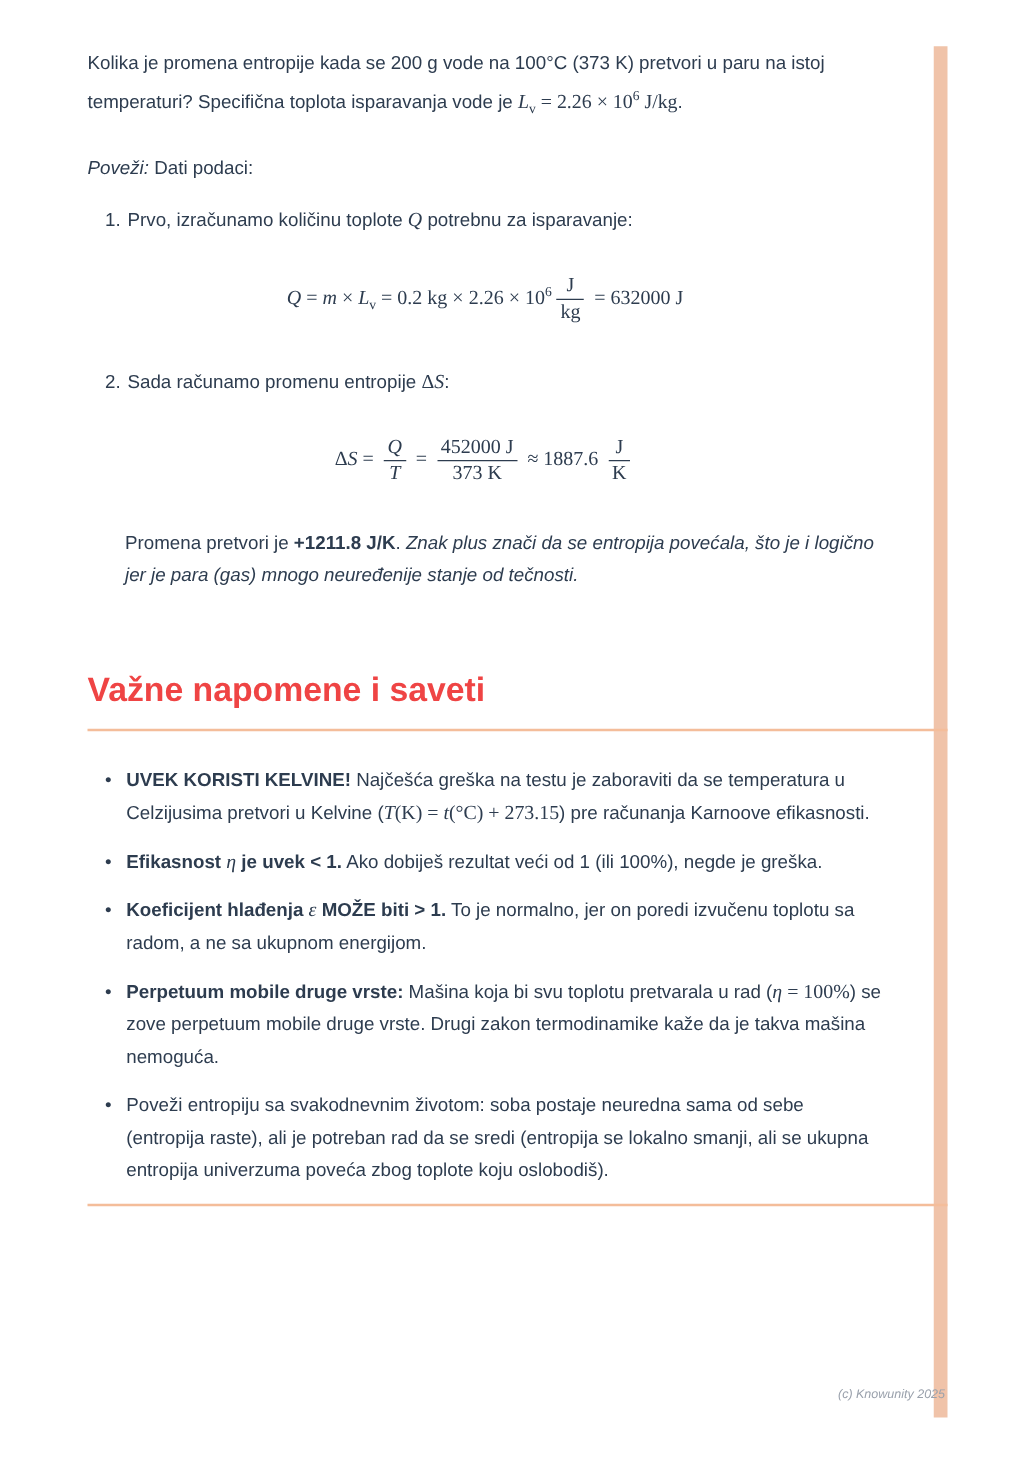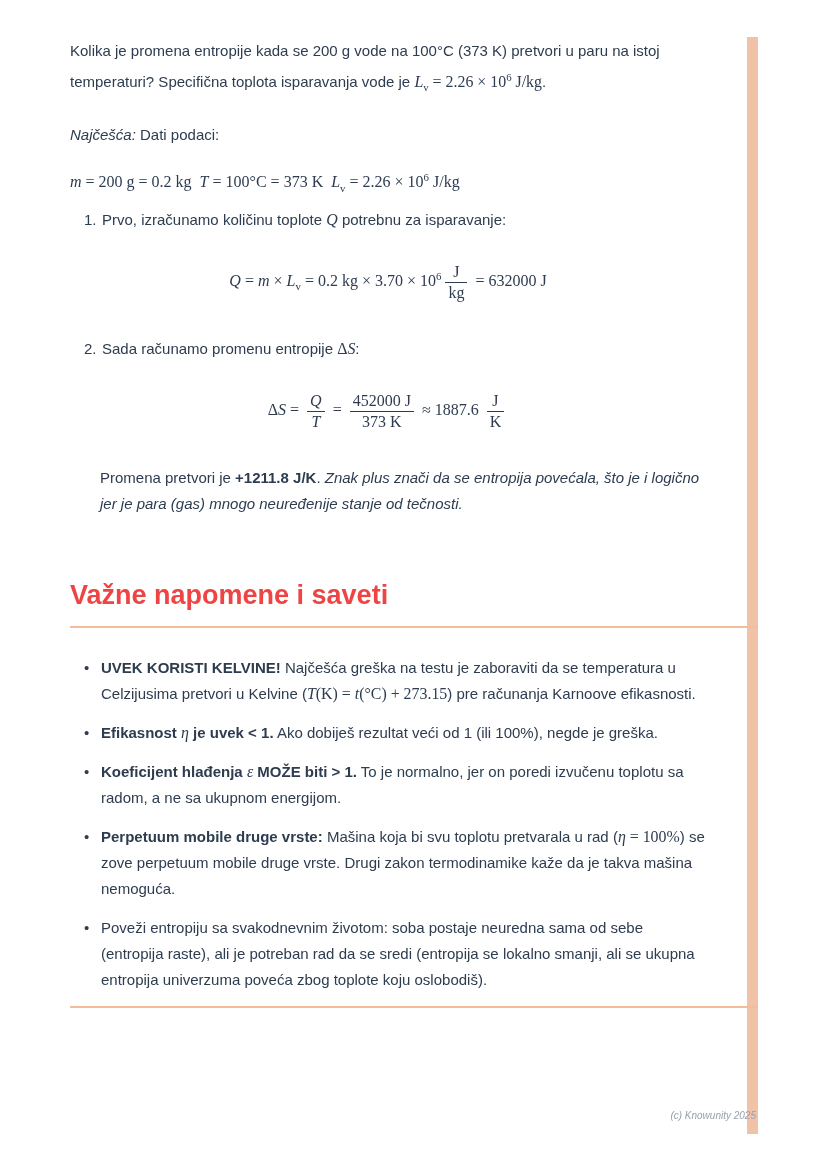--- a/index.html
+++ b/index.html
@@ -54,30 +54,29 @@
 </head>
 <body>
 
 <div class="page">
   <div class="stripe"></div>
 
   <div class="content">
 
     <p class="para"><span>Kolika je promena entropije kada se 200 g vode na 100°C (373 K) pretvori u paru na istoj temperaturi? Specifična toplota isparavanja vode je </span><span class="math"><i>L</i><sub>v</sub><span> = 2.26 × 10</span><sup>6</sup><span> J/kg</span></span><span>.</span></p>
 
-    <p class="para solution"><i>Najčešća:</i><span> Dati podaci:</span></p>
+    <p class="para solution"><i>Poveži:</i><span> Dati podaci:</span></p>
 
-    <p class="para given"><i>m</i><span> = 200 g = 0.2 kg&nbsp; </span><i>T</i><span> = 100°C = 373 K&nbsp; </span><i>L</i><sub>v</sub><span> = 2.26 × 10</span><sup>6</sup><span> J/kg</span></p>
 
     <div class="li">
       <span class="num">1.</span>
       <span class="step-text"><span>Prvo, izračunamo količinu toplote </span><span class="math"><i>Q</i></span><span> potrebnu za isparavanje:</span></span>
     </div>
 
-    <div class="formula"><i>Q</i><span> = </span><i>m</i><span> × </span><i>L</i><sub>v</sub><span> = 0.2 kg × 3.70 × 10</span><sup>6</sup><span class="frac"><span class="fnum">J</span><span class="fden">kg</span></span><span> = 632000 J</span></div>
+    <div class="formula"><i>Q</i><span> = </span><i>m</i><span> × </span><i>L</i><sub>v</sub><span> = 0.2 kg × 2.26 × 10</span><sup>6</sup><span class="frac"><span class="fnum">J</span><span class="fden">kg</span></span><span> = 632000 J</span></div>
 
     <div class="li">
       <span class="num">2.</span>
       <span class="step-text"><span>Sada računamo promenu entropije </span><span class="math"><span>Δ</span><i>S</i></span><span>:</span></span>
     </div>
 
     <div class="formula"><span>Δ</span><i>S</i><span> = </span><span class="frac"><span class="fnum italic">Q</span><span class="fden italic">T</span></span><span> = </span><span class="frac"><span class="fnum">452000 J</span><span class="fden">373 K</span></span><span> ≈ 1887.6 </span><span class="frac"><span class="fnum">J</span><span class="fden">K</span></span></div>
 
     <p class="para conclusion"><span>Promena pretvori je </span><b>+1211.8 J/K</b><span>. </span><i>Znak plus znači da se entropija povećala, što je i logično jer je para (gas) mnogo neuređenije stanje od tečnosti.</i></p>
 

